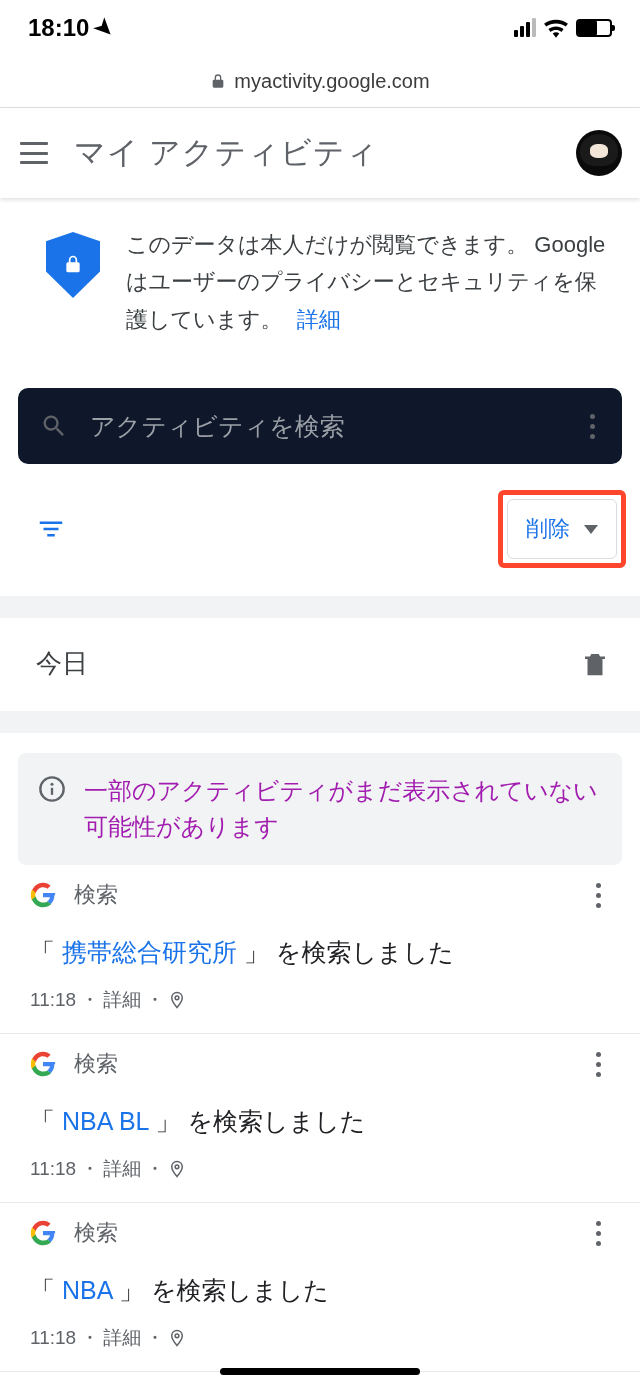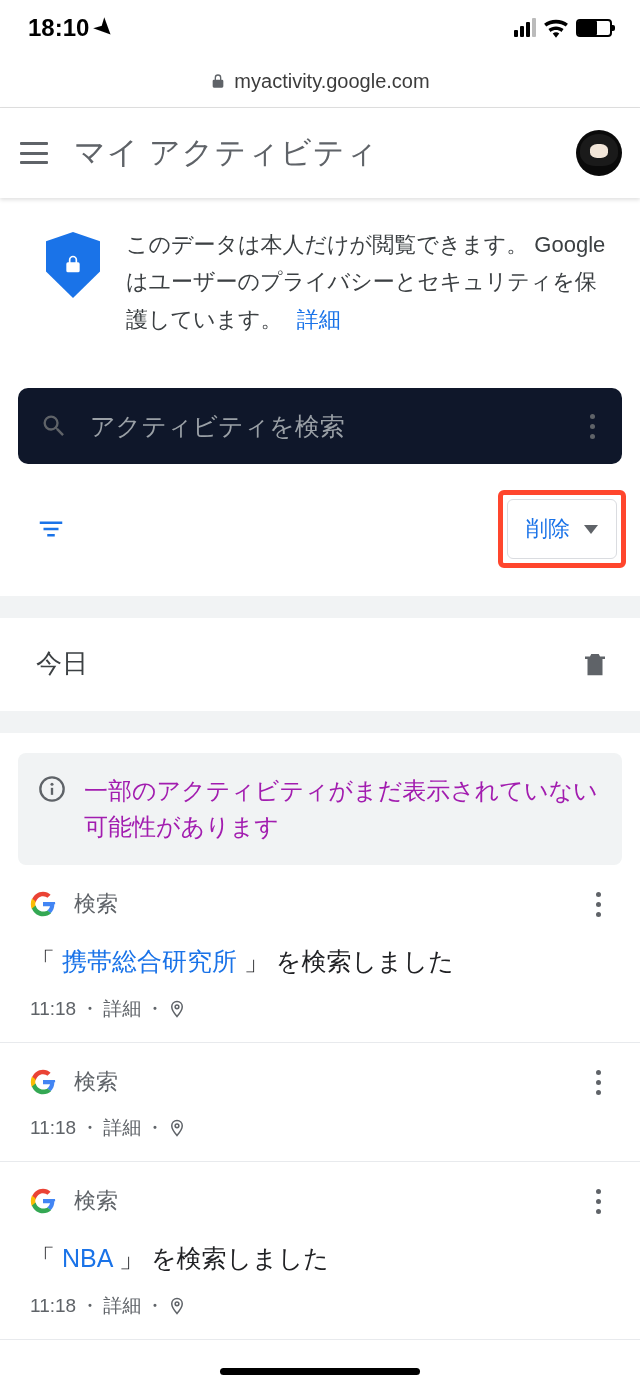--- a/index.html
+++ b/index.html
@@ -154,21 +154,21 @@
     padding: 20px 20px;
     display:flex;
     gap:18px;
     align-items:flex-start;
   }
   .info-icon { flex-shrink:0; margin-top:2px;}
   .info-text { font-size:24px; color:#a21caf; line-height:1.5;}
 
   
   .activity-item {
-    padding: 24px 30px 20px 30px;
+    padding: 15px 30px 20px 30px;
     border-bottom: 1px solid #e8eaed;
   }
   .ai-head { display:flex; align-items:center;}
   .g-logo { width:26px; height:26px; flex-shrink:0; }
   .ai-service { margin-left: 18px; font-size:22px; color:#5f6368;}
   .ai-menu { margin-left:auto;}
   .ai-body { margin-top: 26px; font-size:25px; color:#202124;}
   .ai-body .query { color:#1a73e8;}
   .ai-meta { margin-top: 18px; font-size:19px; color:#5f6368; display:flex; align-items:center; gap:4px;}
   .pin-icon { vertical-align:middle;}
@@ -321,20 +321,21 @@
           <path fill="#FBBC05" d="M10.5 28.8c-.5-1.5-.8-3.1-.8-4.8s.3-3.3.8-4.8l-6.9-5.3C2.1 17.2 1.5 20.5 1.5 24s.6 6.8 2.1 10.1z"></path>
           <path fill="#34A853" d="M24 46.5c6.1 0 11.2-2 14.9-5.5l-6.7-5.2c-1.8 1.3-4.4 2.2-8.2 2.2-6.4 0-11.8-4.7-13.5-11.2l-6.9 5.3C7 40.6 14.8 46.5 24 46.5z"></path>
         </svg>
       <span class="ai-service">検索</span>
       <div class="vdots ai-menu">
           <span></span>
           <span></span>
           <span></span>
         </div>
     </div>
+    <div class="ai-body"><span>「 </span><span class="query">NBA BL</span><span> 」 を検索しました</span></div>
     <div class="ai-meta">
       <span>11:18</span>
       <span>・</span>
       <span>詳細</span>
       <span>・</span>
       <svg class="pin-icon" width="18" height="18" viewBox="0 0 24 24">
           <path fill="none" stroke="#5f6368" stroke-width="2" d="M12 2C8 2 5 5 5 9c0 5 7 13 7 13s7-8 7-13c0-4-3-7-7-7z"></path>
           <circle cx="12" cy="9" r="2.5" fill="none" stroke="#5f6368" stroke-width="2"></circle>
         </svg>
     </div>

